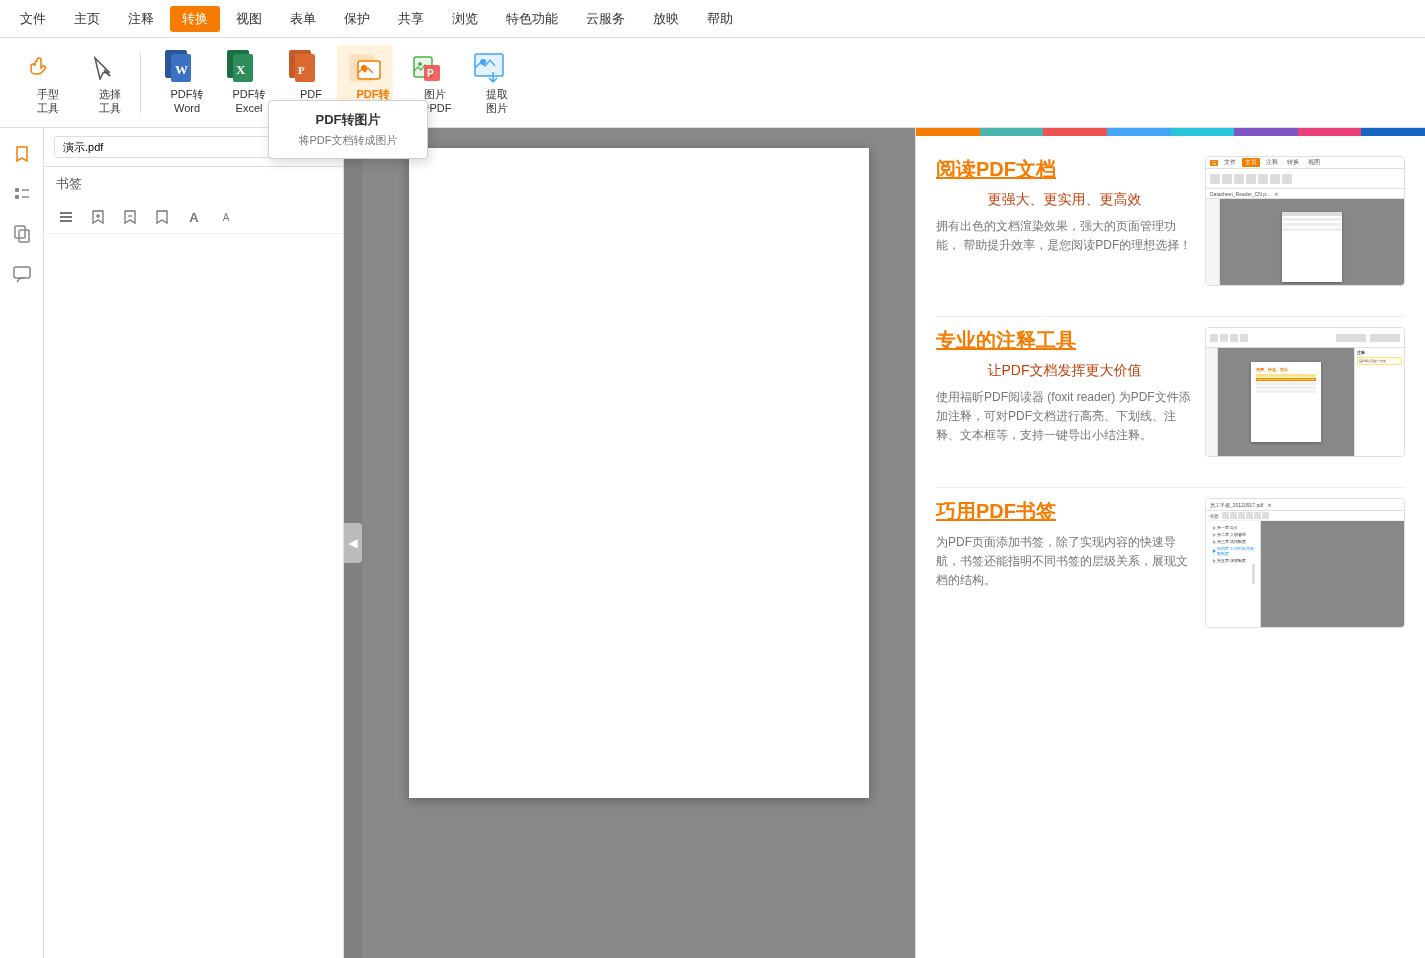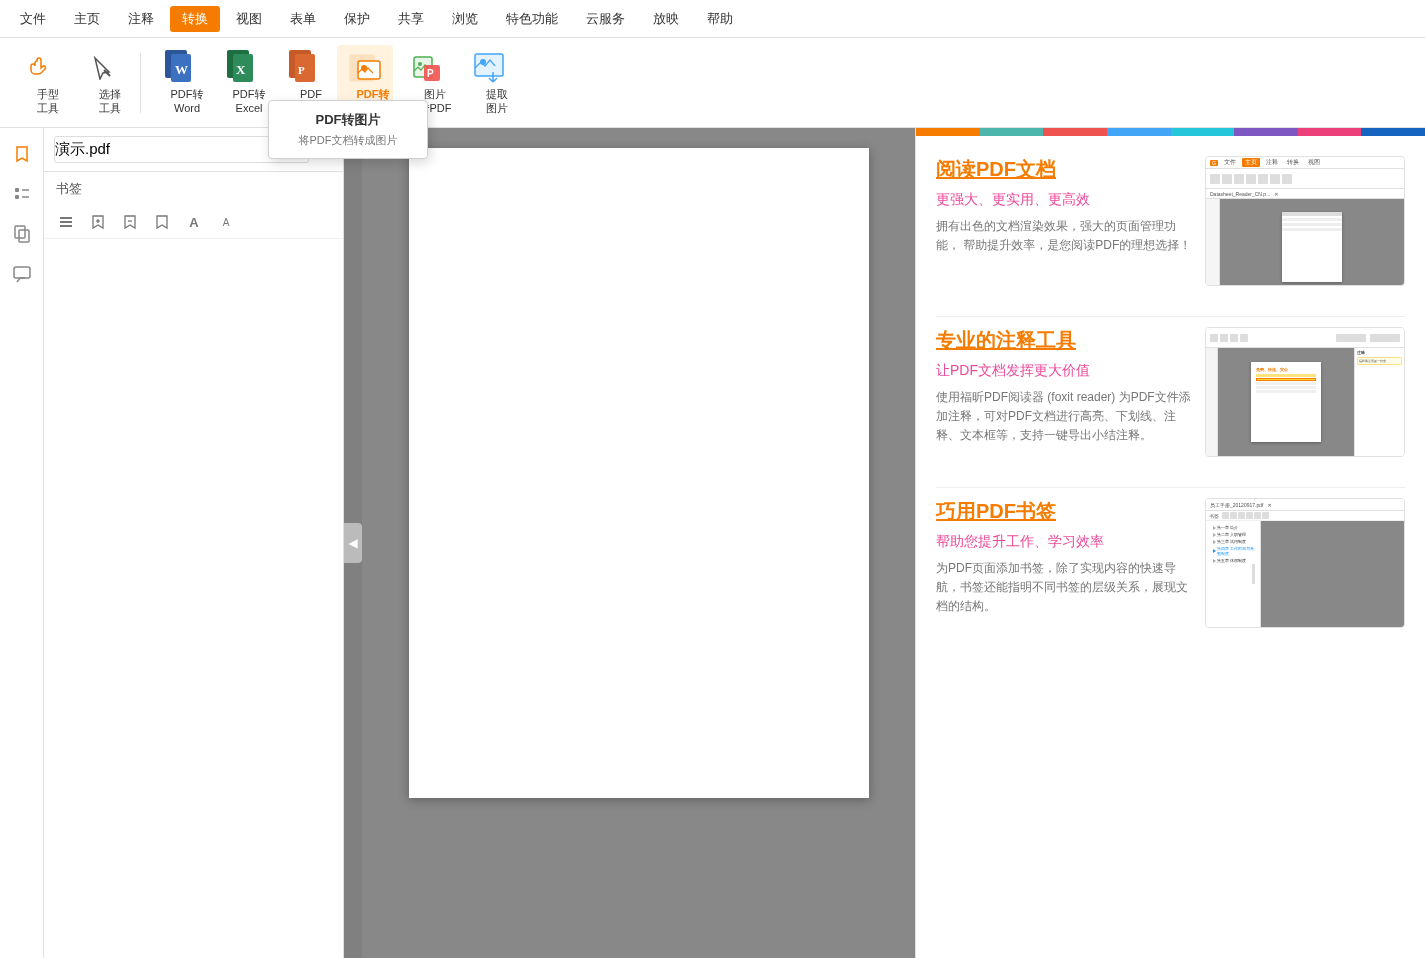--- a/index.html
+++ b/index.html
@@ -52,21 +52,21 @@
 
     
     .left-panel {
       width: 300px; background: #fff; border-right: 1px solid #e0e0e0;
       display: flex; flex-direction: column;
     }
     .search-bar {
       display: flex; align-items: center; padding: 8px 10px; border-bottom: 1px solid #e0e0e0; gap: 6px;
     }
     .search-input {
-      flex: 1; border: 1px solid #ddd; border-radius: 3px; padding: 4px 0; font-size: 15px; outline: none;
+      flex: 1; border: 1px solid #ddd; border-radius: 3px; padding: 4px 8px; font-size: 11px; outline: none;
     }
     .search-clear {
       cursor: pointer; color: #999; font-size: 14px; width: 18px; height: 18px;
       display: flex; align-items: center; justify-content: center;
     }
     .panel-label {
       padding: 8px 12px; font-size: 13px; color: #555;
     }
     .panel-toolbar {
       display: flex; align-items: center; padding: 4px 10px; gap: 8px; border-bottom: 1px solid #f0f0f0;
@@ -104,21 +104,21 @@
     .preview-content {
       padding: 20px;
     }
     .preview-section {
       margin-bottom: 30px;
     }
     .preview-section-title {
       font-size: 20px; font-weight: bold; color: #f57c00; margin-bottom: 8px; text-decoration: underline;
     }
     .preview-section-sub {
-      font-size: 14px; color: #ec4899; margin-bottom: 8px;
+      font-size: 14px; color: #c2410c; margin-bottom: 8px; text-align: center;
     }
     .preview-section-desc {
       font-size: 12px; color: #777; line-height: 1.6;
     }
     .preview-img-mock {
       float: right; width: 200px; height: 130px; background: #f5f5f5; border: 1px solid #e0e0e0;
       border-radius: 4px; margin-left: 12px; overflow: hidden; position: relative;
     }
     .clearfix::after { content: ''; display: table; clear: both; }
 
@@ -516,20 +516,19 @@
                       <div class="bkmk-tri"></div>
                       <span>第五章 休假制度</span>
                     </div>
                   <div style="height:20px;border-right:3px solid #ddd;margin-right:2px;"></div>
                 </div>
                 <div class="bkmk-mock-right"></div>
               </div>
             </div>
           </div>
           <div class="preview-section-title">巧用PDF书签</div>
-          <div class="preview-section-sub">帮助您提升工作、学习效率</div>
           <div class="preview-section-desc">为PDF页面添加书签，除了实现内容的快速导航，书签还能指明不同书签的层级关系，展现文档的结构。</div>
         </div>
 
       </div>
     </div>
   </div>
 </div>
 
 </body></html>

